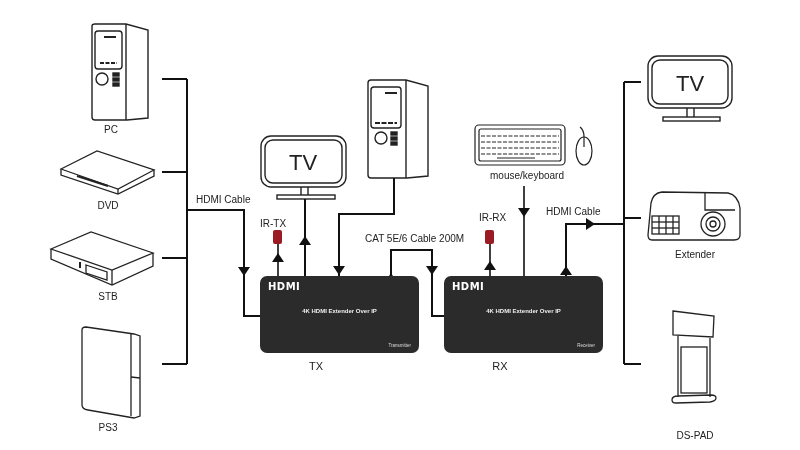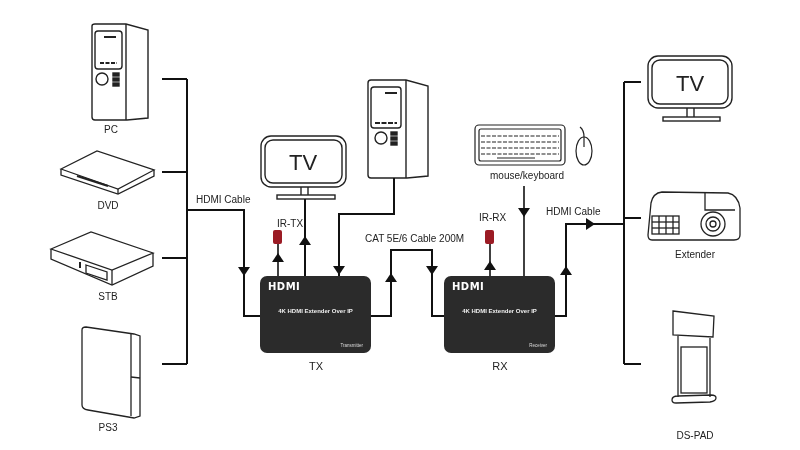--- a/index.html
+++ b/index.html
@@ -2,21 +2,21 @@
 <html><head>
 <meta charset="utf-8">
 <style>
   html, body { margin:0; padding:0; background:#ffffff; }
   body { width:800px; height:450px; position:relative; overflow:hidden; font-family:"Liberation Sans", sans-serif; color:#222; }
   #diagram { position:absolute; left:0; top:0; width:800px; height:450px; }
   .title { position:absolute; top:6px; left:0; width:800px; text-align:center; font-size:21px; color:#1a1a1a; }
   .lbl { position:absolute; font-size:10px; color:#222; white-space:nowrap; }
   .lbl-c { transform:translateX(-50%); }
   .box-lbl { position:absolute; font-size:11px; color:#222; transform:translateX(-50%); }
-  .dev { position:absolute; background:#2b2b2b; border-radius:7px; }
+  .dev { position:absolute; background:#2b2b2b; border-radius:7px;padding-left:48px; }
   .dev .logo { position:absolute; left:8px; top:5px; font-weight:bold; font-size:10px; color:#fff; letter-spacing:0.5px; font-family:"DejaVu Sans", sans-serif; }
   .dev .name { position:absolute; left:0; width:100%; top:32px; text-align:center; font-weight:bold; font-size:6px; color:#eee; }
   .dev .sub { position:absolute; right:8px; bottom:5px; font-size:4.5px; color:#ddd; }
   .tvtext { font-family:"Liberation Sans", sans-serif; font-size:22px; fill:#222; }
 </style>
 </head>
 <body>
 
 <div id="diagram">
 
@@ -175,21 +175,21 @@
 
   <div class="lbl lbl-c" style="left:111px;top:124px;">PC</div>
   <div class="lbl lbl-c" style="left:108px;top:200px;">DVD</div>
   <div class="lbl lbl-c" style="left:108px;top:291px;text-align:right;">STB</div>
   <div class="lbl lbl-c" style="left:108px;top:422px;">PS3</div>
 
   <div class="lbl" style="left:196px;top:194px;">HDMI Cable</div>
   <div class="lbl" style="left:365px;top:233px;">CAT 5E/6 Cable 200M</div>
   <div class="lbl" style="left:546px;top:206px;">HDMI Cable</div>
 
-  <div class="lbl" style="left:277px;top:218px;text-align:center;">IR-TX</div>
+  <div class="lbl" style="left:260px;top:218px;text-align:center;">IR-TX</div>
   <div class="lbl" style="left:479px;top:212px;">IR-RX</div>
 
   <div class="lbl lbl-c" style="left:527px;top:170px;">mouse/keyboard</div>
 
   <div class="lbl lbl-c" style="left:695px;top:249px;">Extender</div>
   <div class="lbl lbl-c" style="left:695px;top:430px;">DS-PAD</div>
 
   <div class="dev" style="left:260px;top:276px;width:111px;height:77px;">
     <div class="logo">HDMI</div>
     <div class="name">4K HDMI Extender Over IP</div>

